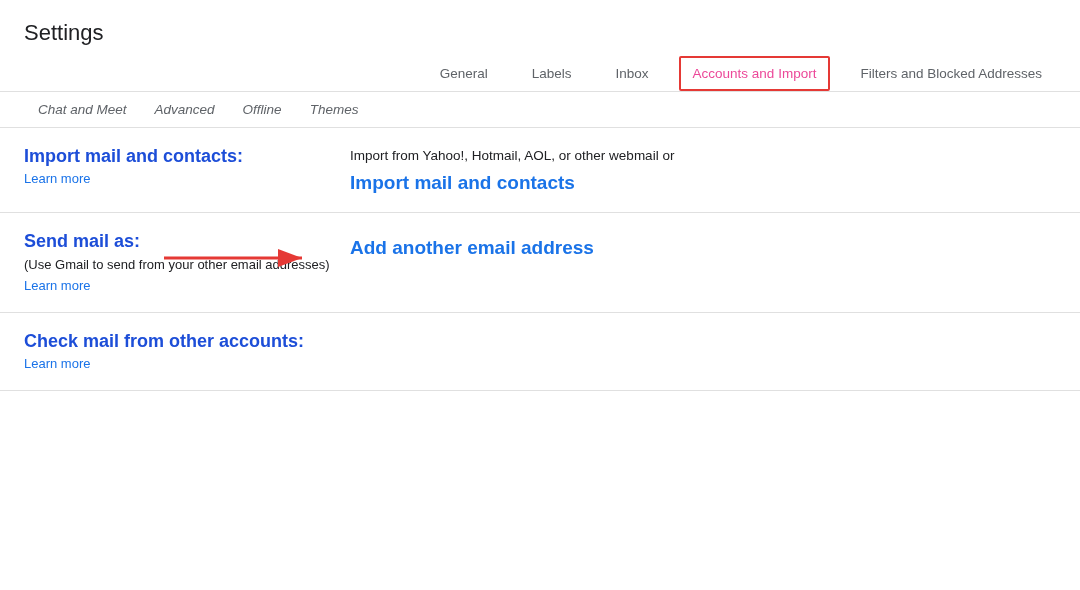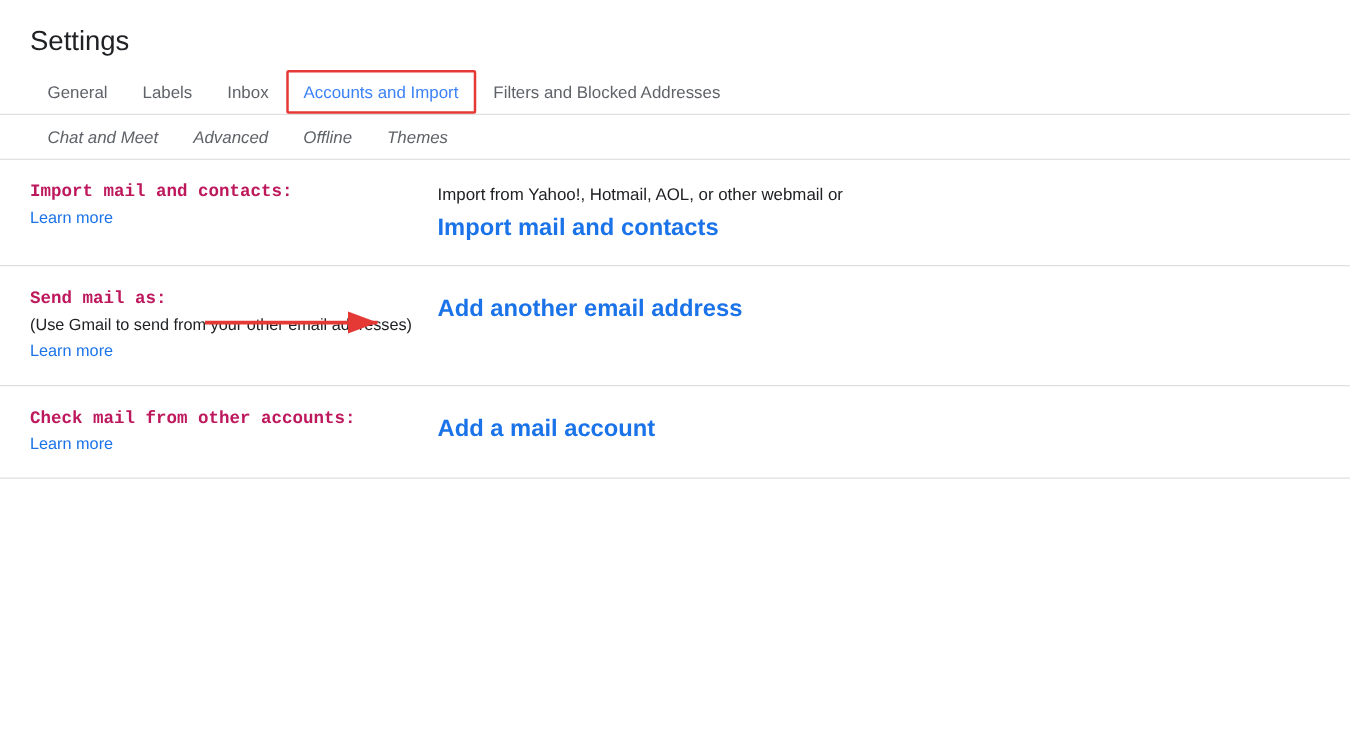--- a/index.html
+++ b/index.html
@@ -17,37 +17,38 @@
       font-weight: 400;
       color: #202124;
       padding: 20px 24px 10px 24px;
     }
 
     .tabs-row1 {
       display: flex;
       align-items: center;
       border-bottom: 1px solid #e0e0e0;
       padding: 0 24px;
-      gap: 0;
+      gap: 16px;
+      justify-content: flex-end;
     }
 
     .tab {
       font-size: 13.5px;
       color: #5f6368;
       padding: 10px 14px;
       cursor: pointer;
       border: none;
       background: none;
       white-space: nowrap;
       text-decoration: none;
       display: inline-block;
     }
 
     .tab.active {
-      color: #3b82f6;
+      color: #ec4899;
       border: 2px solid #e53935;
       border-radius: 2px;
       padding: 8px 12px;
     }
 
     .tabs-row2 {
       display: flex;
       align-items: center;
       border-bottom: 1px solid #e0e0e0;
       padding: 0 24px;
@@ -67,24 +68,23 @@
       gap: 0;
     }
 
     .row-label {
       width: 310px;
       min-width: 310px;
       flex-shrink: 0;
     }
 
     .row-label-title {
-      font-size: 14px;
+      font-size: 18px;
       font-weight: 700;
-      color: #be185d;
-      font-family: Liberation Mono, monospace;
+      color: #1d4ed8;
     }
 
     .row-label-desc {
       font-size: 13px;
       color: #202124;
       margin-top: 4px;
       line-height: 1.4;
     }
 
     .learn-more-link {
@@ -202,18 +202,15 @@
       </svg>
       <a class="content-link">Add another email address</a>
     </div>
   </div>
 
   <div class="settings-row">
     <div class="row-label">
       <div class="row-label-title">Check mail from other accounts:</div>
       <a class="learn-more-link">Learn more</a>
     </div>
-    <div class="row-content">
-      <a class="content-link">Add a mail account</a>
-    </div>
   </div>
 
 </div>
 
 </body></html>

